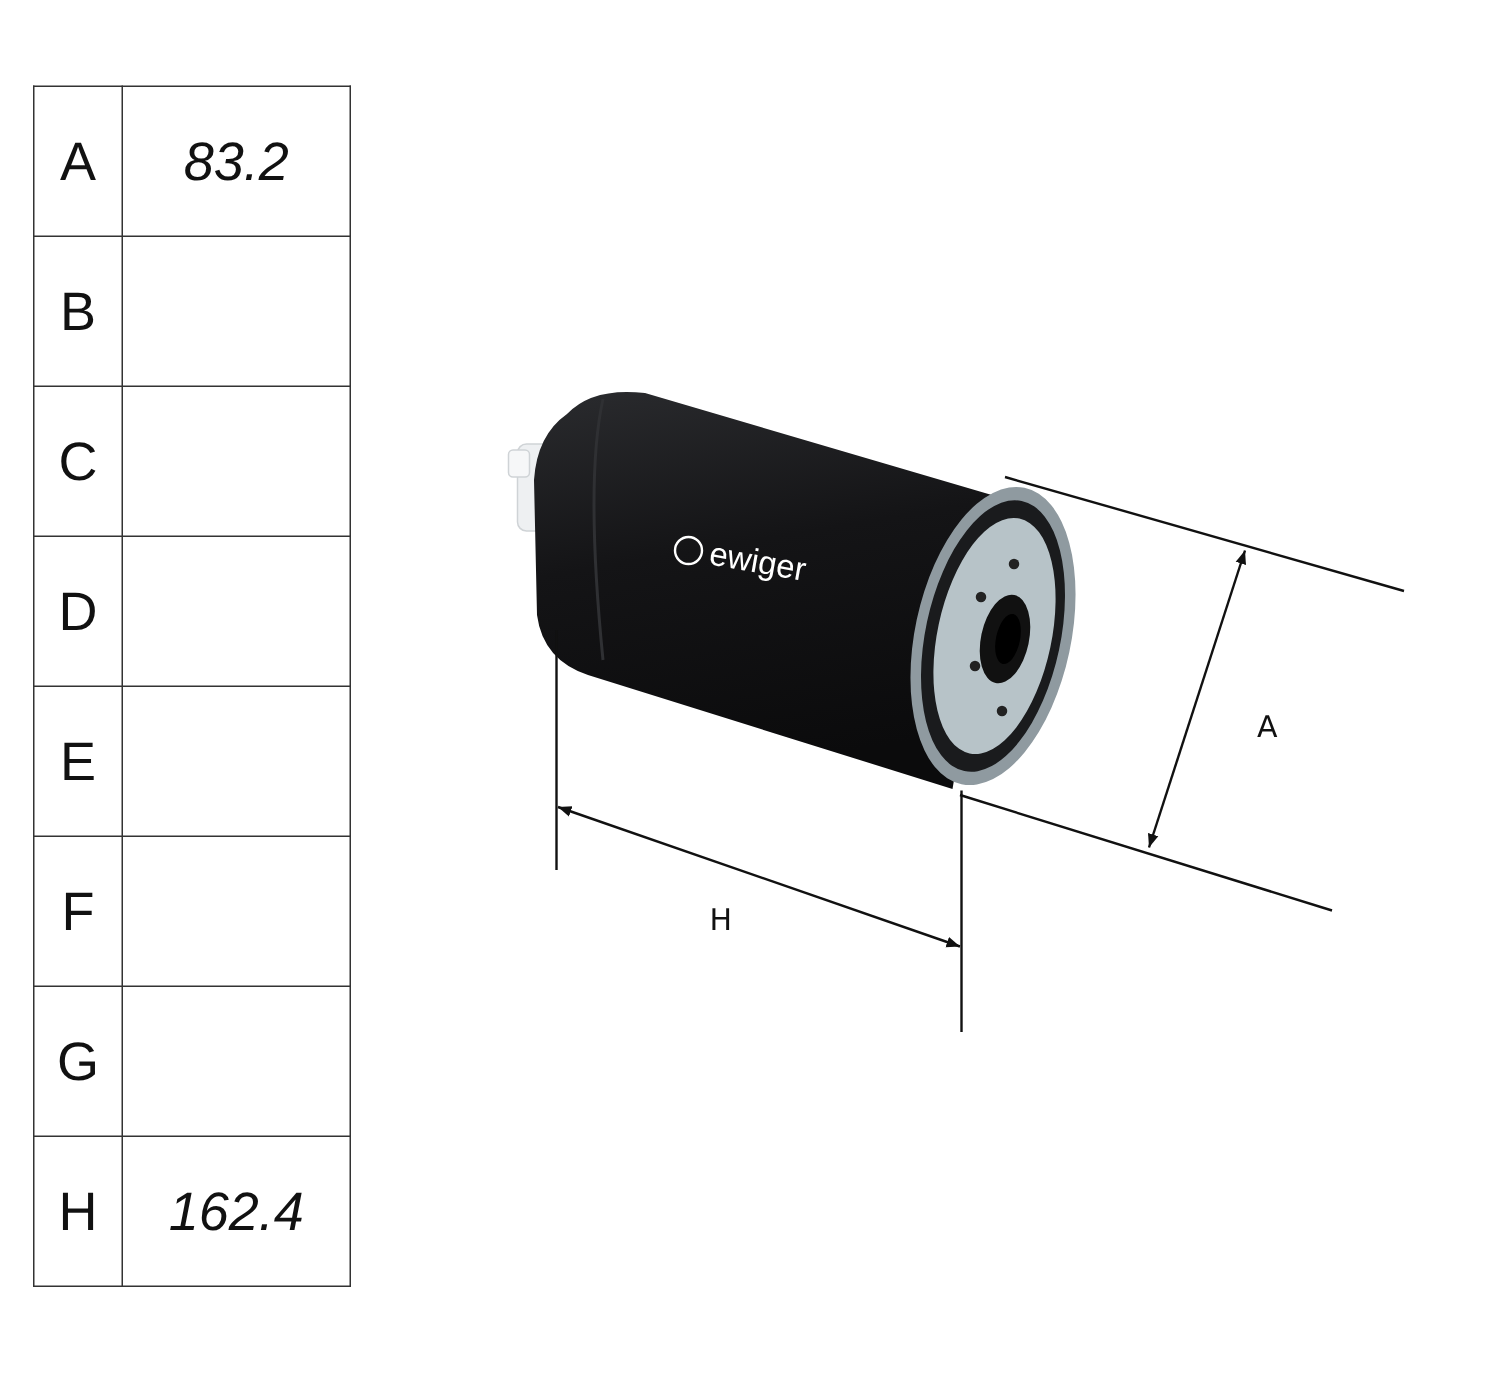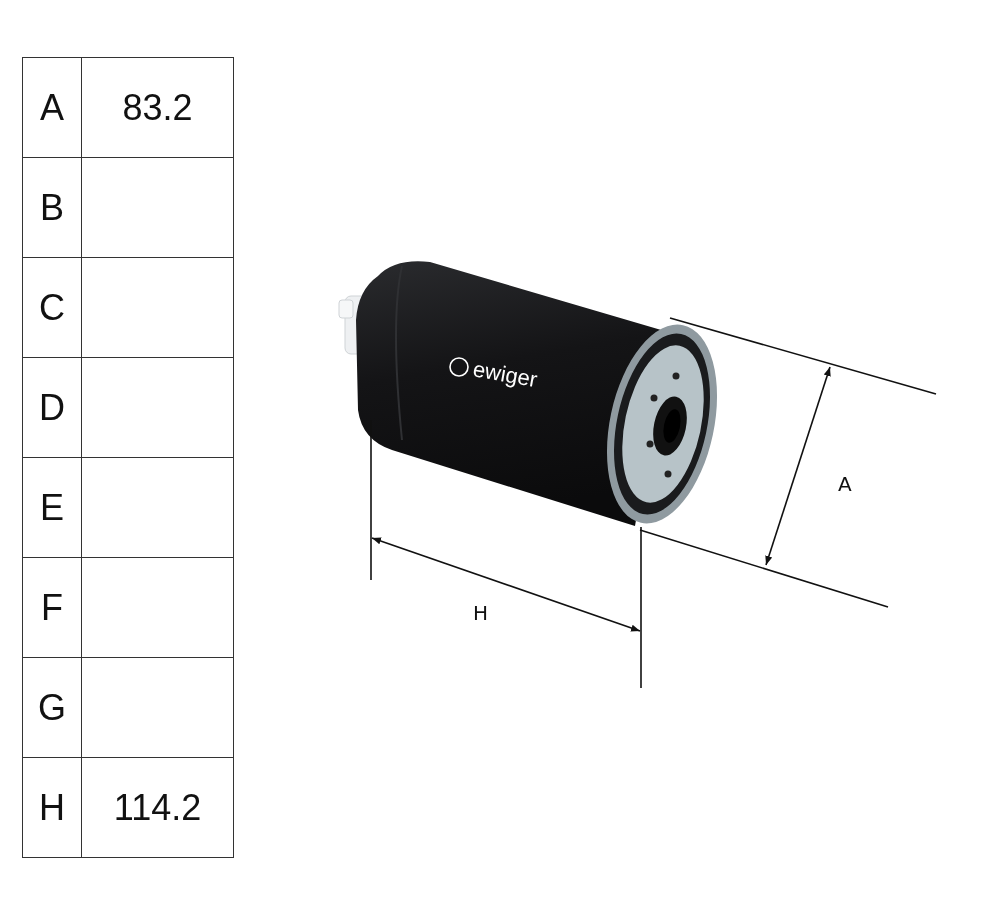--- a/index.html
+++ b/index.html
@@ -1,20 +1,20 @@
 <!DOCTYPE html>
 <html><head>
 <meta charset="utf-8">
 <style>
   html,body{margin:0;padding:0;background:#ffffff;}
   body{width:1000px;height:917px;position:relative;overflow:hidden;font-family:"Liberation Sans",sans-serif;}
   .dim-table{position:absolute;left:22px;top:57px;border-collapse:collapse;}
   .dim-table td{border:1.3px solid #333;height:99px;padding:0;text-align:center;vertical-align:middle;color:#111;}
   .dim-table td.k{width:58px;font-size:36px;}
-  .dim-table td.v{width:151px;font-size:36px;}
+  .dim-table td.v{width:151px;font-size:36px;font-style:italic;}
   svg.drawing{position:absolute;left:0;top:0;}
   .lbl{font-family:"DejaVu Sans",sans-serif;font-size:20px;fill:#111;}
 </style>
 </head>
 <body>
 
 <table class="dim-table">
   <tbody>
     <tr>
         <td class="k">A</td>
@@ -39,21 +39,21 @@
     <tr>
         <td class="k">F</td>
         <td class="v"></td>
       </tr>
     <tr>
         <td class="k">G</td>
         <td class="v"></td>
       </tr>
     <tr>
         <td class="k">H</td>
-        <td class="v">114.2</td>
+        <td class="v">162.4</td>
       </tr>
   </tbody>
 </table>
 
 <svg class="drawing" width="1000" height="917" viewBox="0 0 1000 917">
   <defs>
     <marker id="arr" viewBox="0 0 10 10" refX="10" refY="5" markerWidth="9" markerHeight="9" orient="auto-start-reverse" markerUnits="userSpaceOnUse">
       <path d="M0,1 L10,5 L0,9 z" fill="#111"></path>
     </marker>
     <linearGradient id="bodyGrad" x1="0" y1="0" x2="0.2" y2="1">

